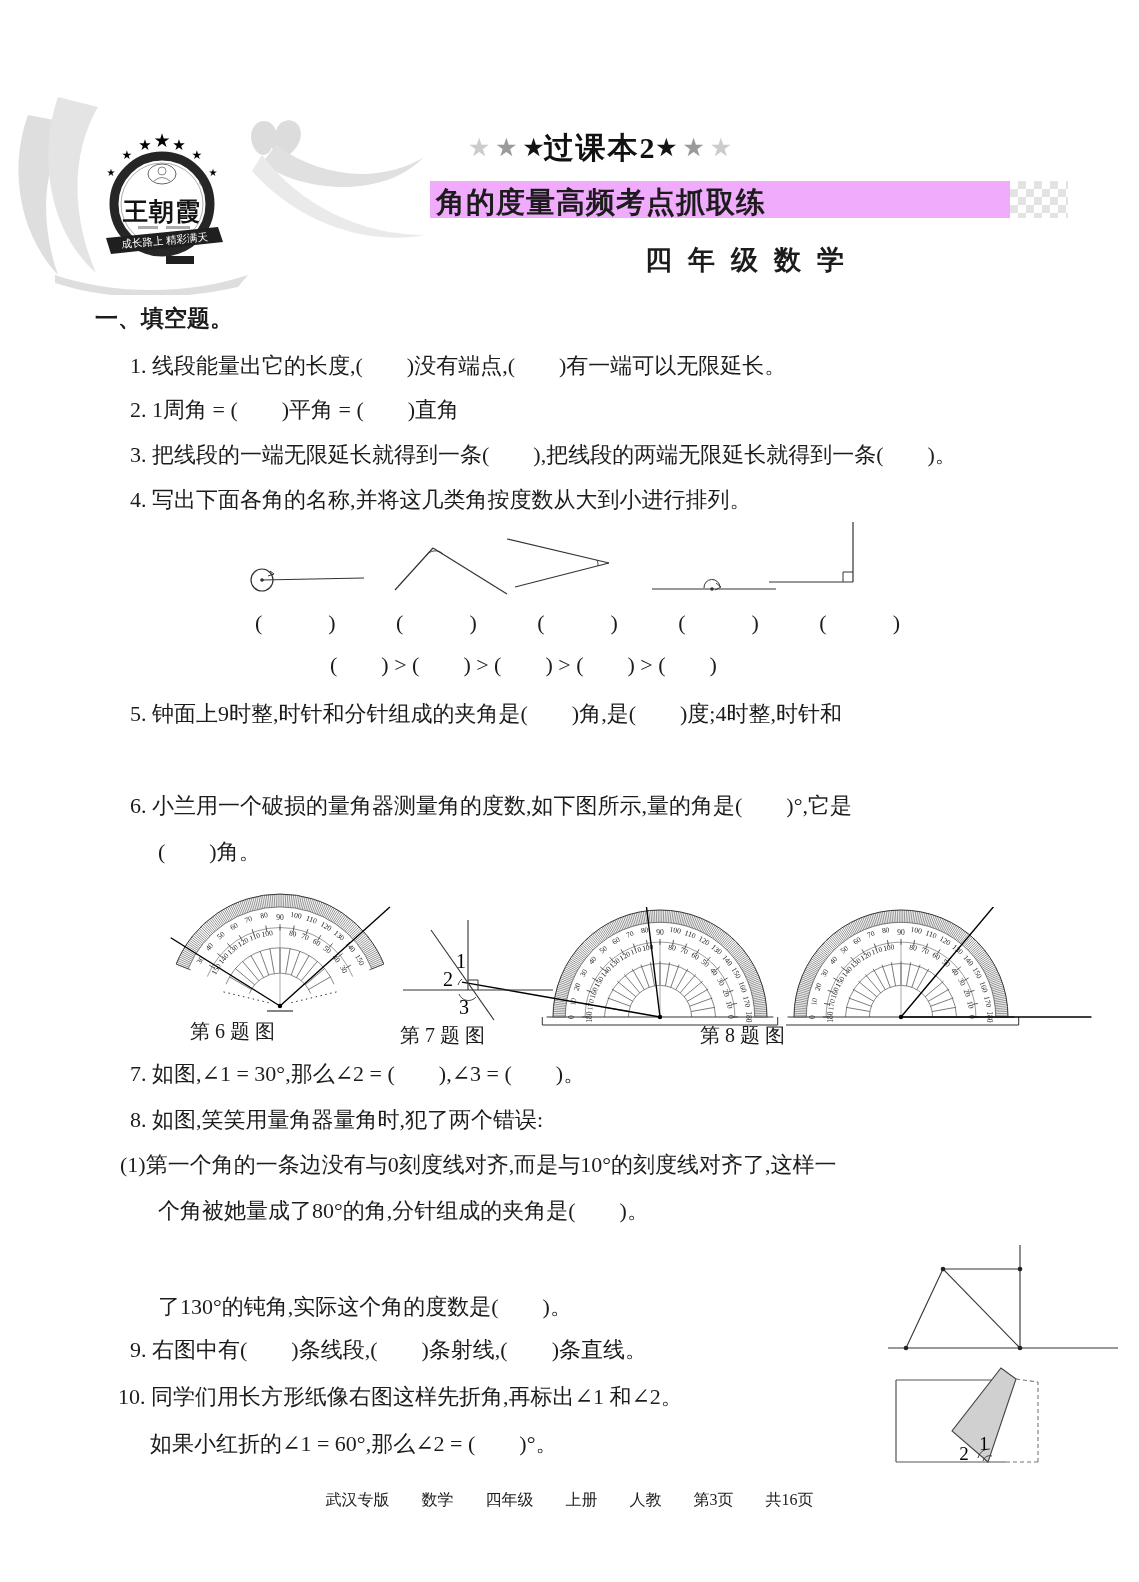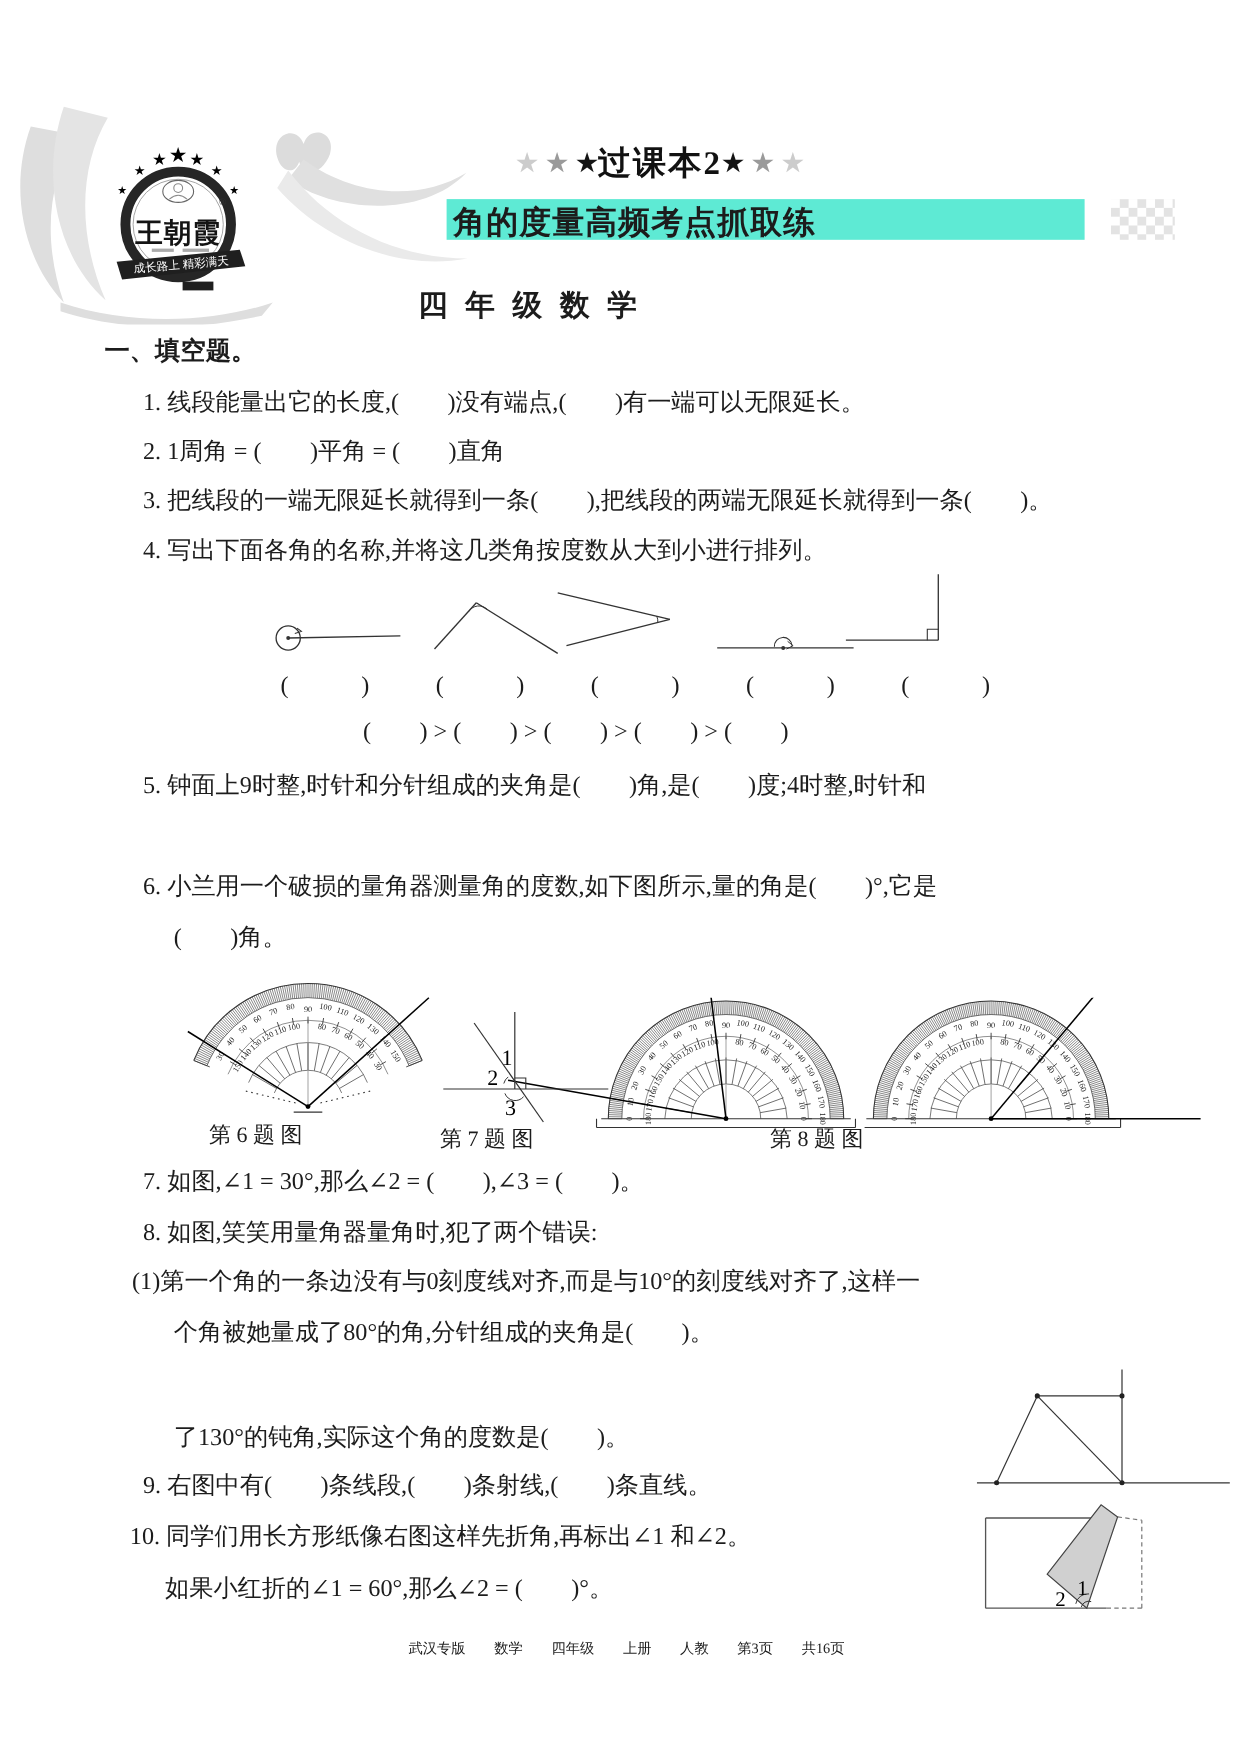--- a/index.html
+++ b/index.html
@@ -8,35 +8,35 @@
   .line{position:absolute;font-size:22px;line-height:28px;white-space:pre;}
   .sans{font-family:"Liberation Sans","DejaVu Sans",sans-serif;}
   .decor-svg{position:absolute;left:0;top:85px;z-index:0;}
   .logo-svg{position:absolute;left:70px;top:108px;z-index:2;}
   .stars-row{position:absolute;left:380px;top:128px;width:440px;text-align:center;z-index:1;
              font-size:30px;font-weight:bold;white-space:pre;}
   .stars-row .st{font-size:22px;vertical-align:3px;}
   .st1{color:#cccccc}.st2{color:#9a9a9a}.st3{color:#141414}
   .st4{color:#141414}.st5{color:#9a9a9a}.st6{color:#cccccc}
   .series-name{color:#111;letter-spacing:2px;}
-  .title-banner{position:absolute;left:406px;top:181px;width:580px;height:37px;background:#5eead4;z-index:1;}
+  .title-banner{position:absolute;left:430px;top:181px;width:580px;height:37px;background:#f0abfc;z-index:1;}
   .title-banner .t{position:absolute;left:6px;top:2px;font-size:29px;font-weight:bold;letter-spacing:1px;}
   .banner-checker{position:absolute;left:1010px;top:181px;width:58px;height:37px;z-index:1;
      background-image:conic-gradient(#e3e3e3 25%,transparent 0 50%,#e3e3e3 0 75%,transparent 0);
      background-size:16px 16px;}
-  .subtitle{position:absolute;left:380px;top:242px;width:480px;text-align:left;
-            font-size:27px;font-weight:bold;letter-spacing:16px;z-index:1;margin-top:17px;}
+  .subtitle{position:absolute;left:380px;top:242px;width:480px;text-align:right;
+            font-size:27px;font-weight:bold;letter-spacing:16px;z-index:1;}
   .sec-head{position:absolute;left:95px;top:303px;font-size:23px;font-weight:bold;}
   .fig{position:absolute;}
   .caption{position:absolute;font-size:20px;letter-spacing:5px;white-space:pre;}
   .parens-row{position:absolute;left:255px;top:608px;width:645px;display:flex;
               justify-content:space-between;font-size:22px;white-space:pre;}
   .order-row{position:absolute;left:330px;top:650px;font-size:22px;white-space:pre;}
   .footer{position:absolute;left:0;top:1490px;width:1139px;text-align:center;
-          font-size:13px;white-space:pre;}
+          font-size:16px;white-space:pre;}
   svg text{font-family:"Liberation Serif","DejaVu Serif",serif;}
 </style>
 </head>
 <body>
 
 <div class="page">
 
   <svg class="decor-svg" width="430" height="210" viewBox="0 0 430 210">
     <path d="M28,30 C8,85 20,150 58,190 C38,132 44,78 70,38 Z" fill="#dedede"></path>
     <path d="M58,12 C38,70 48,145 96,188 C70,128 72,66 98,22 Z" fill="#e4e4e4"></path>

